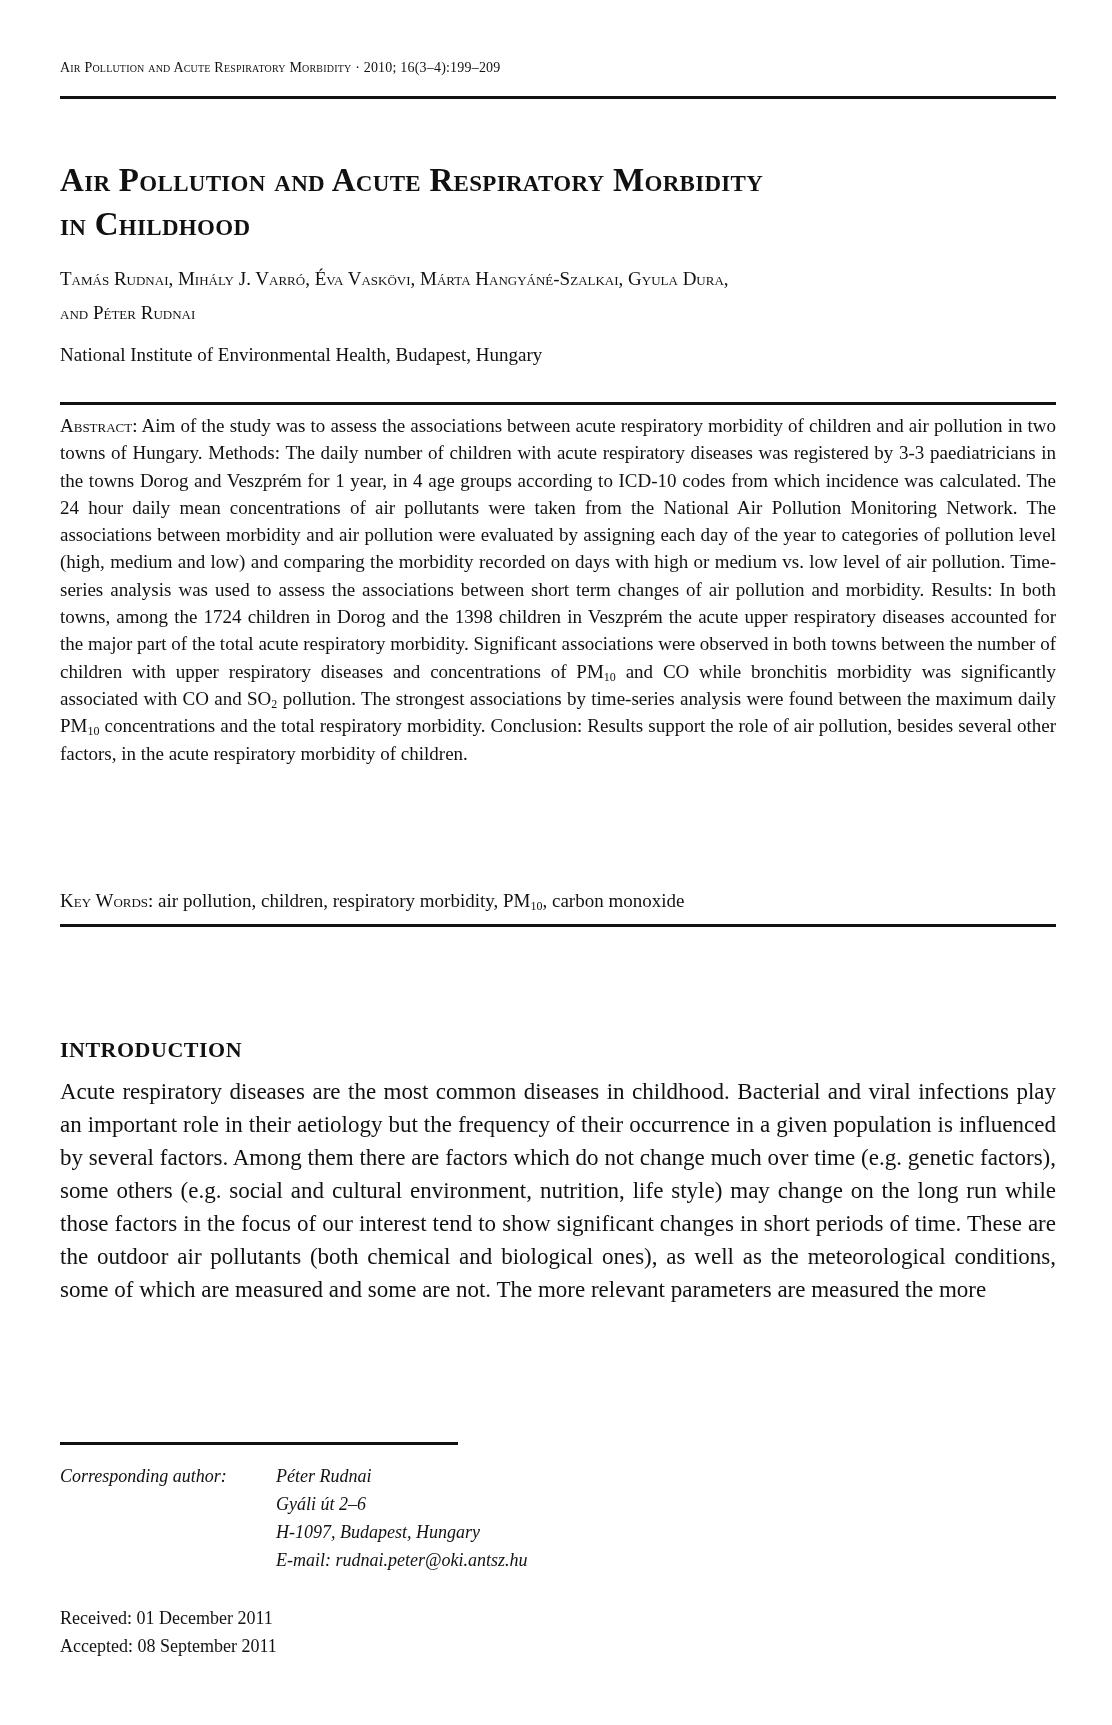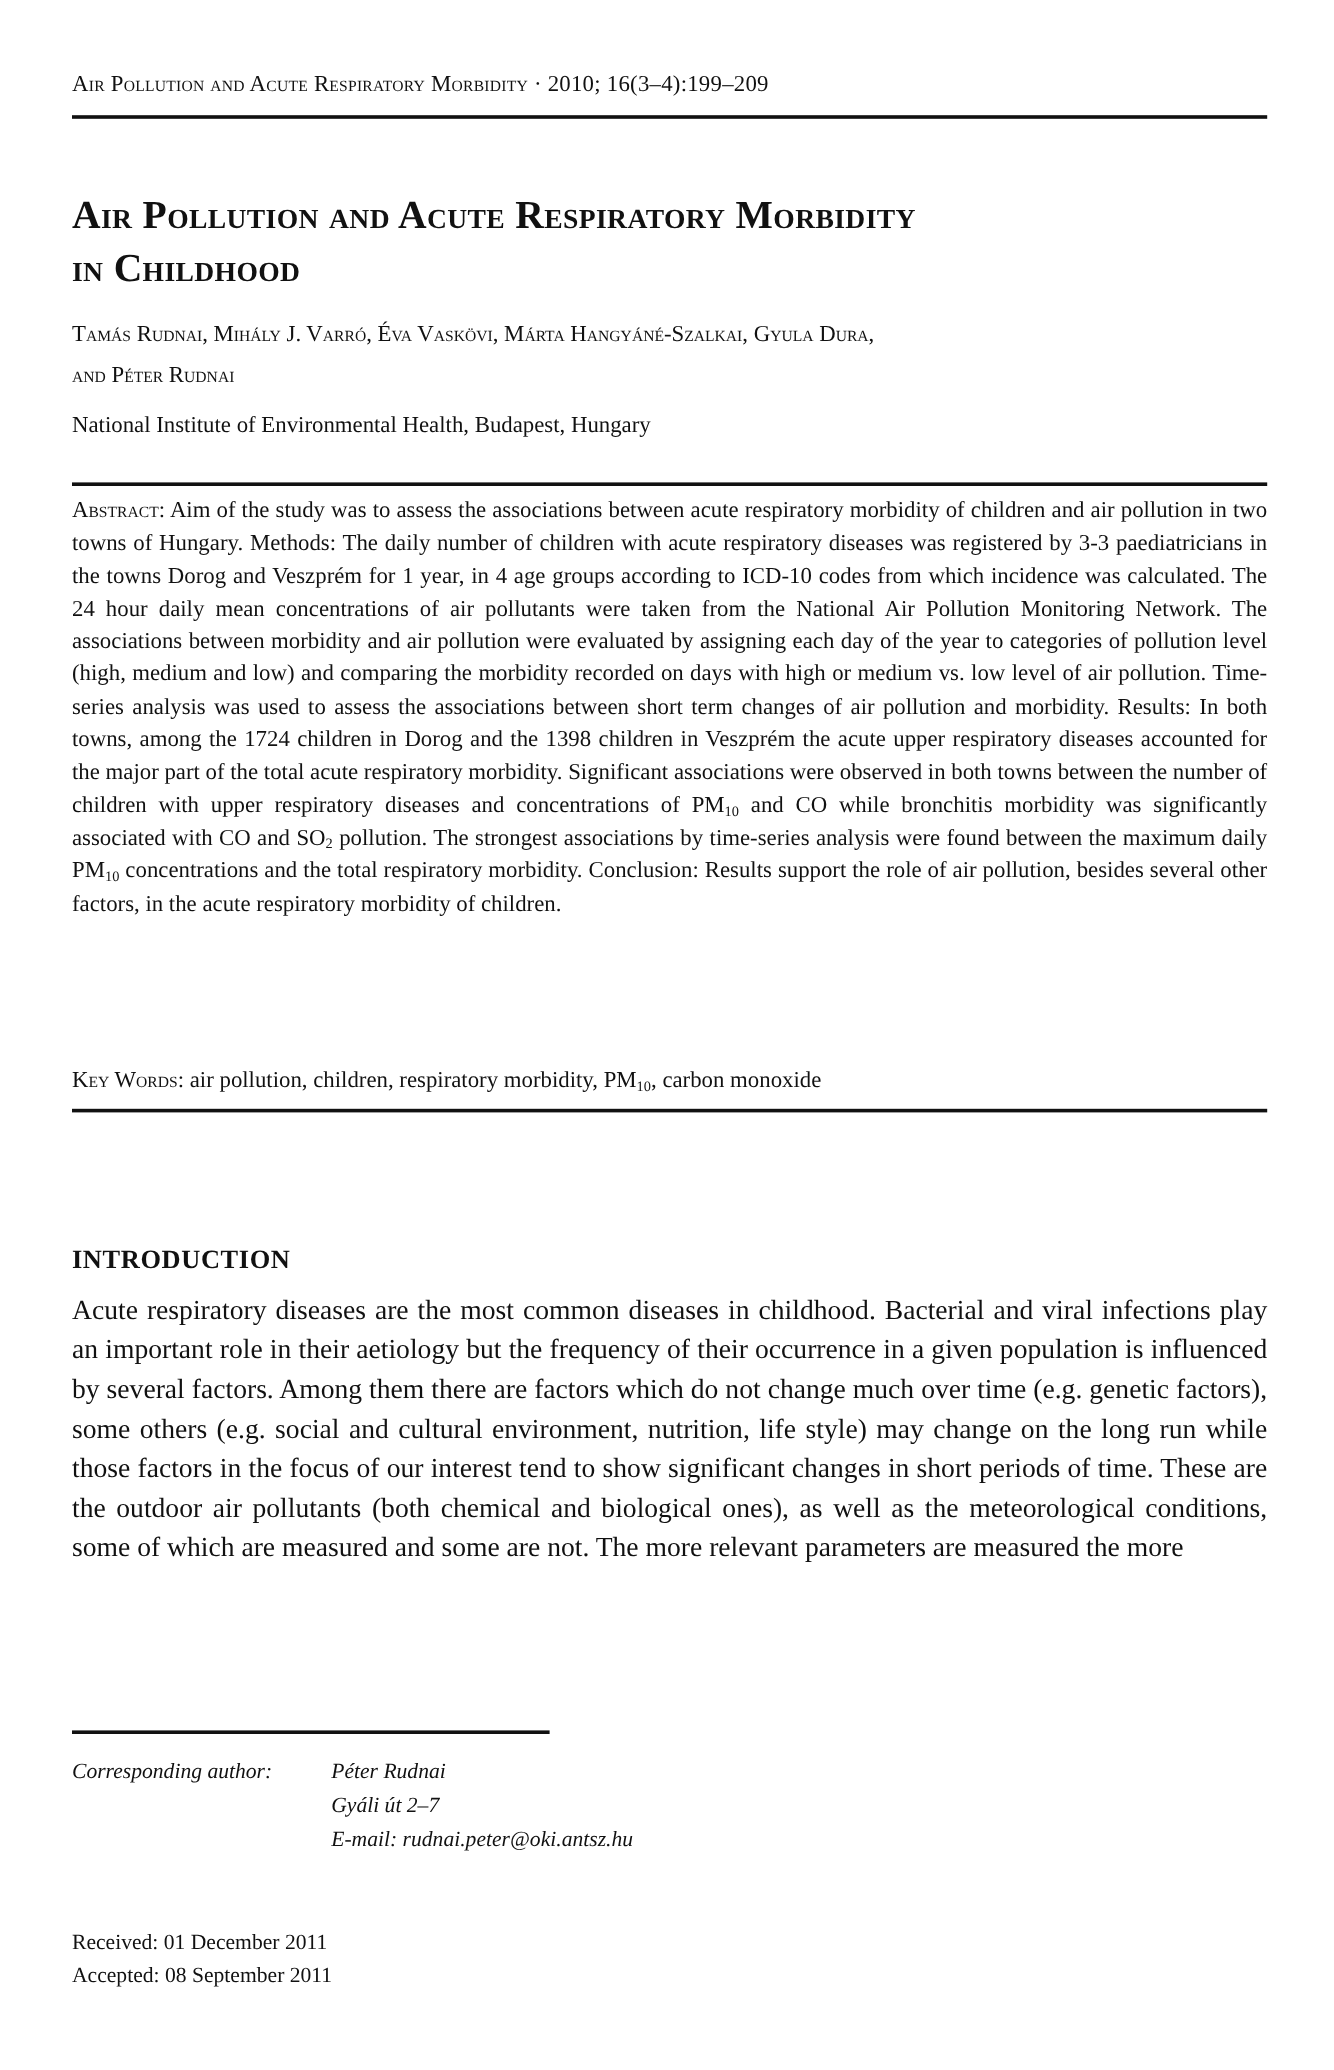--- a/index.html
+++ b/index.html
@@ -1,21 +1,21 @@
 <!DOCTYPE html>
 <html><head>
 <meta charset="utf-8">
 <style>
   html, body { margin: 0; padding: 0; background: #ffffff; }
   body { width: 1112px; height: 1725px; position: relative; overflow: hidden;
          font-family: "Liberation Serif", "DejaVu Serif", serif; color: #111; }
   .page { position: absolute; left: 60px; top: 0; width: 996px; }
   .sc { font-variant: small-caps; }
 
-  .running-head { position: absolute; top: 60px; left: 0; font-size: 19px; letter-spacing: 0.2px; white-space: nowrap; }
+  .running-head { position: absolute; top: 60px; left: 0; font-size: 14px; letter-spacing: 0.2px; white-space: nowrap; }
   .rule-top { position: absolute; top: 96px; left: 0; width: 996px; height: 3px; background: #111; }
 
   .title { position: absolute; top: 158px; left: 0; width: 996px; font-size: 33px; font-weight: bold;
            font-variant: small-caps; line-height: 44px; letter-spacing: 0.3px; }
   .authors { position: absolute; top: 262px; left: 0; width: 996px; font-size: 19px; line-height: 34px; font-variant: small-caps; }
   .affil { position: absolute; top: 344px; left: 0; font-size: 19px; }
 
   .rule-abs-top { position: absolute; top: 402px; left: 0; width: 996px; height: 3px; background: #111; }
   .abstract { position: absolute; top: 412px; left: 0; width: 996px; font-size: 19px; line-height: 27.3px; text-align: justify; }
   .abstract b { font-weight: normal; }
@@ -64,21 +64,22 @@
 
   <div class="h-intro">INTRODUCTION</div>
   <div class="intro">Acute respiratory diseases are the most common diseases in childhood. Bacterial and viral infections play an important role in their aetiology but the frequency of their occurrence in a given population is influenced by several factors. Among them there are factors which do not change much over time (e.g. genetic factors), some others (e.g. social and cultural environment, nutrition, life style) may change on the long run while those factors in the focus of our interest tend to show significant changes in short periods of time. These are the outdoor air pollutants (both chemical and biological ones), as well as the meteorological conditions, some of which are measured and some are not. The more relevant parameters are measured the more</div>
 
   <div class="fn-rule"></div>
 
   <div class="corr">
     <div class="corr-label">Corresponding author:</div>
     <div class="corr-lines">
       <div>Péter Rudnai</div>
-      <div>Gyáli út 2–7</div>
+      <div>Gyáli út 2–6</div>
+      <div>H-1097, Budapest, Hungary</div>
       <div>E-mail: rudnai.peter@oki.antsz.hu</div>
     </div>
   </div>
 
   <div class="dates">
     <div>Received: 01 December 2011</div>
     <div>Accepted: 08 September 2011</div>
   </div>
 
 </div>

